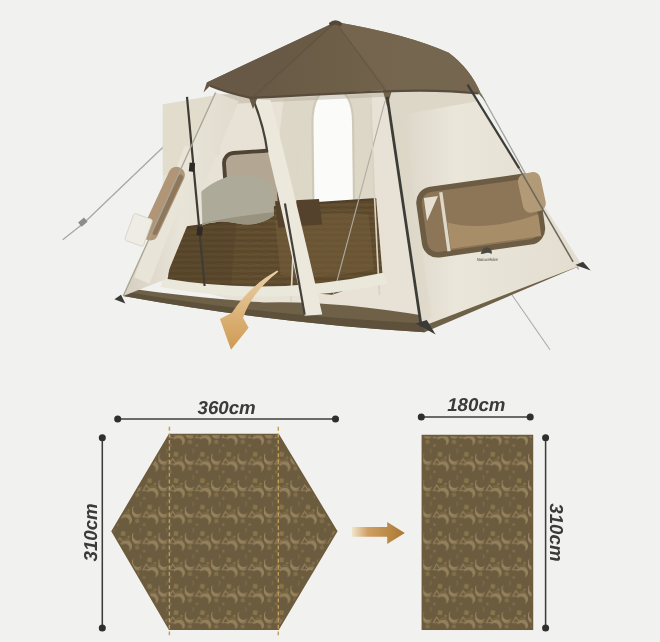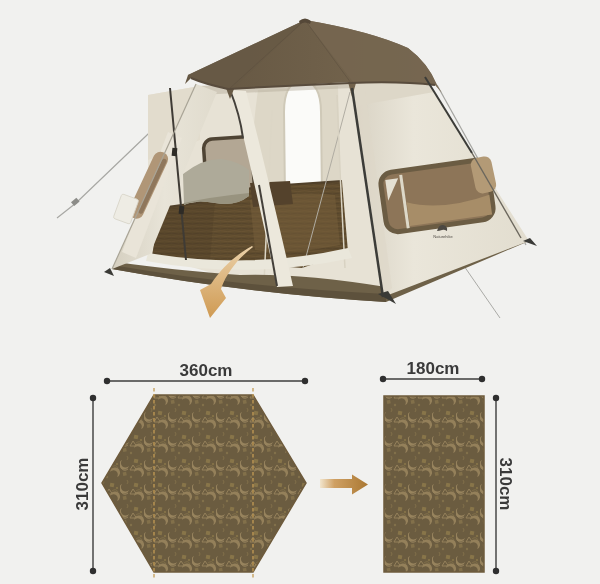--- a/index.html
+++ b/index.html
@@ -1,16 +1,16 @@
 <!DOCTYPE html>
 <html><head>
 <meta charset="utf-8">
 <style>
 html,body{margin:0;padding:0;background:#f1f1ef;font-family:"Liberation Sans",sans-serif;}
-#stage{position:relative;width:600px;height:584px;overflow:hidden;}
+#stage{position:relative;width:600px;height:584px;overflow:hidden;font-style:italic;}
 text{font-family:"Liberation Sans",sans-serif;}
 </style>
 </head>
 <body>
 <div id="stage">
 <svg width="600" height="584" viewBox="0 0 600 584">
 <defs>
 <pattern id="matP" width="24" height="24" patternUnits="userSpaceOnUse">
   <rect width="24" height="24" fill="#6b5c40"></rect>
   <path d="M2,4 a5,5 0 1 0 7,6 a3.8,3.8 0 1 1 -7,-6" fill="#97835d"></path>

